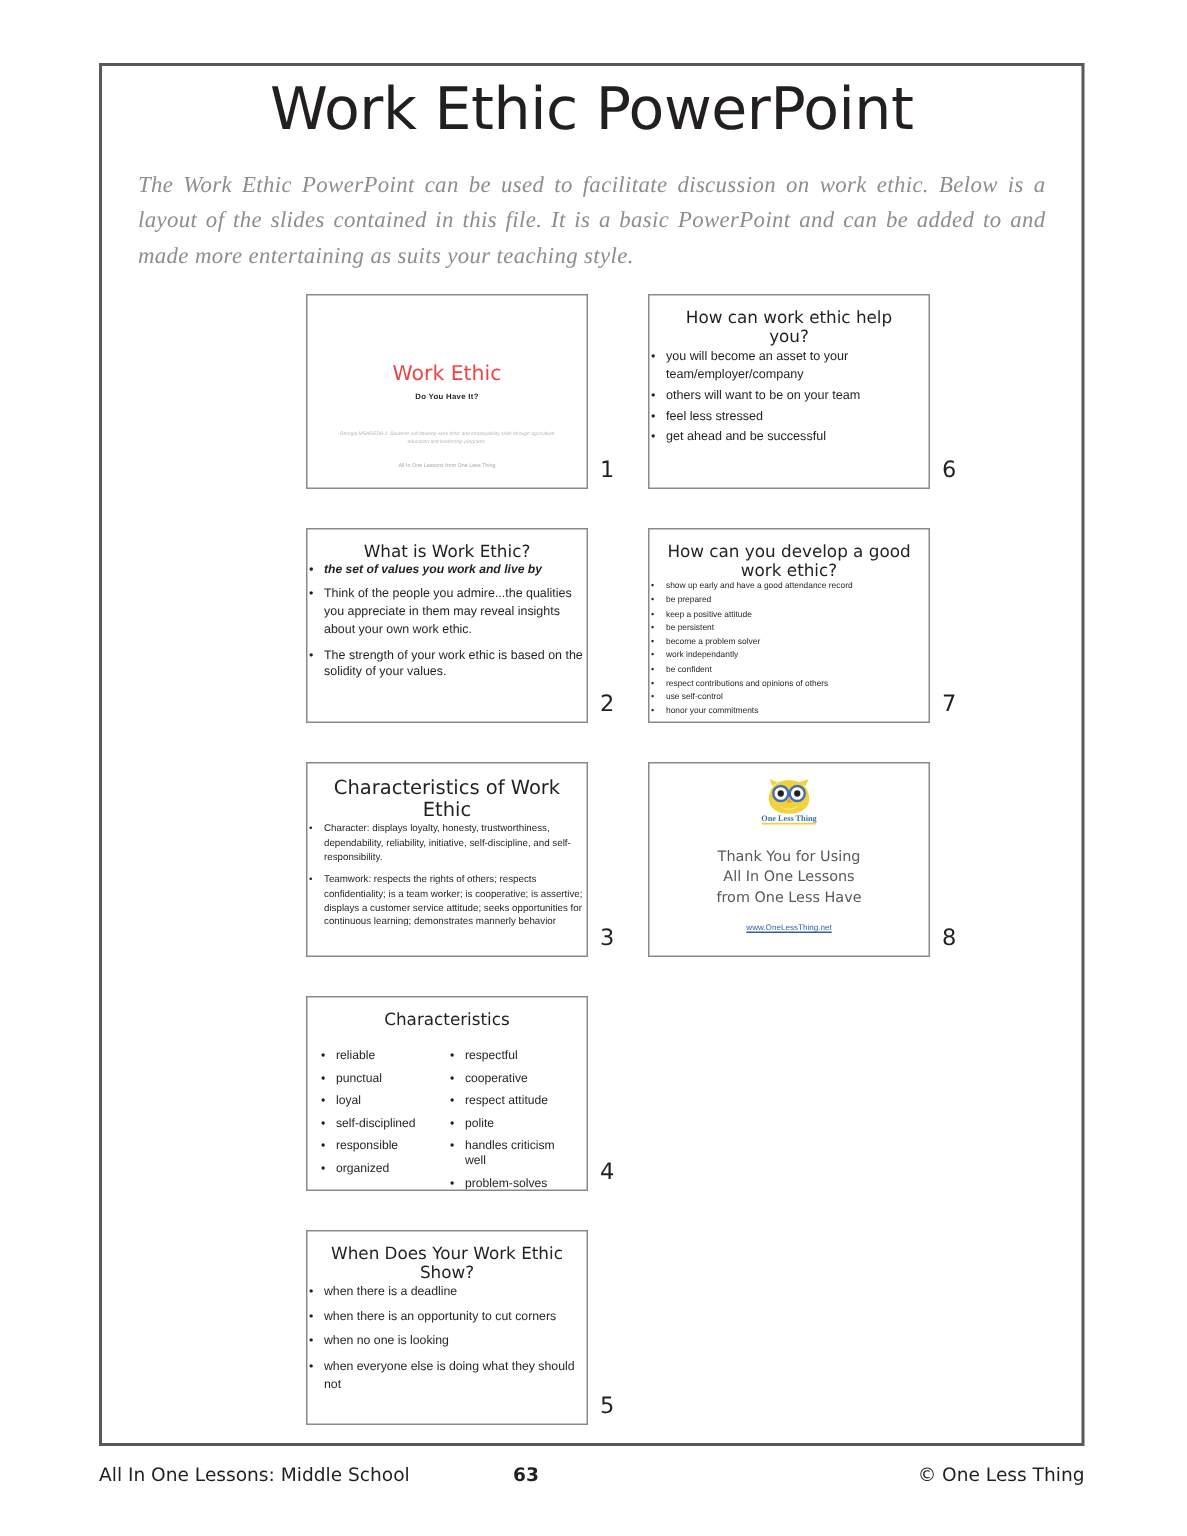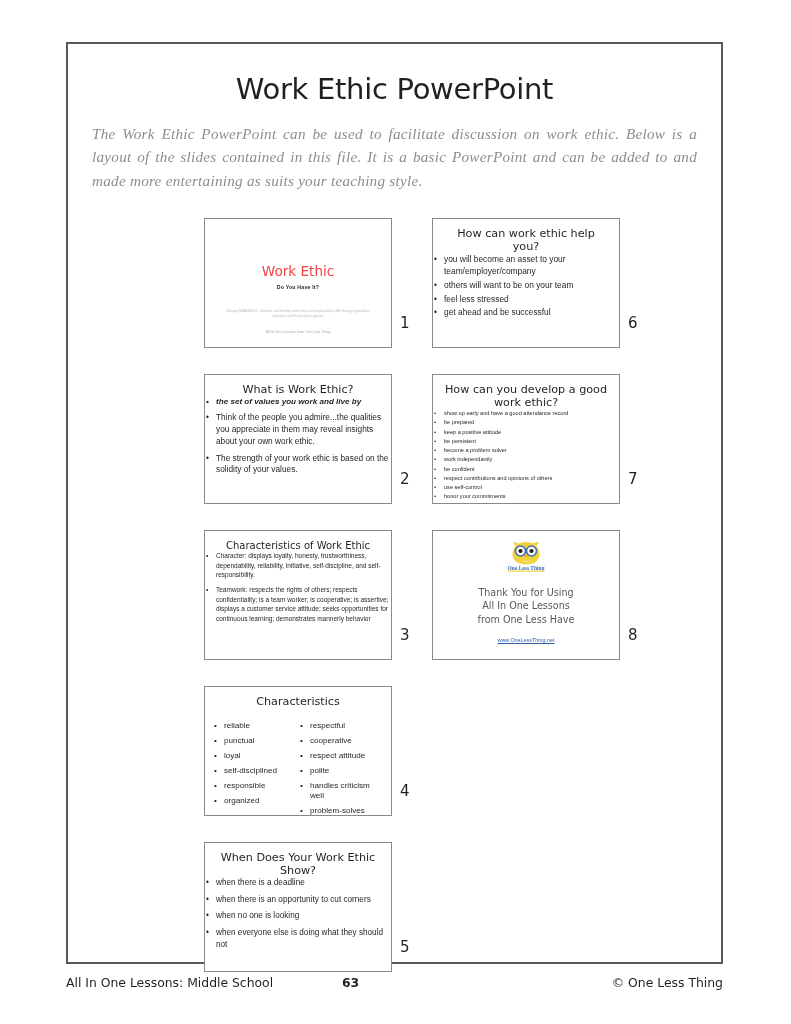--- a/index.html
+++ b/index.html
@@ -25,24 +25,24 @@
     border: 2px solid #58585a;
     box-sizing: border-box;
     background: #fff;
   }
 
   
   #doc-title {
     text-align: center;
     font-family: "DejaVu Sans", sans-serif;
     font-weight: 400;
-    font-size: 29px;
+    font-size: 39px;
     letter-spacing: -0.3px;
     color: #231f20;
-    margin: 30px 0 0 0;
+    margin: 9px 0 0 0;
     line-height: 1.1;
   }
   #doc-intro {
     font-family: "Liberation Serif", serif;
     font-style: italic;
     font-size: 15.2px;
     line-height: 1.55;
     color: #8d8d8f;
     margin: 16px 24px 0 24px;
     text-align: justify;
@@ -56,21 +56,21 @@
     height: 770px;
   }
   .slide-cell {
     position: absolute;
     width: 222px;
     height: 154px;
   }
   .slide-box {
     position: absolute;
     left: 0;
-    top: 12px;
+    top: 0;
     width: 188px;
     height: 130px;
     border: 1px solid #8a8a8c;
     background: #ffffff;
     box-sizing: border-box;
     overflow: hidden;
   }
   .slide-num {
     position: absolute;
     left: 196px;
@@ -93,21 +93,21 @@
 
   
   .s-title {
     text-align: center;
     font-family: "DejaVu Sans", sans-serif;
     font-weight: 400;
     color: #231f20;
     line-height: 1.18;
   }
   .s-title.t-med { font-size: 11.2px; padding: 8px 10px 0 10px; }
-  .s-title.t-sm  { font-size: 10px; padding: 9px 8px 0 8px; }
+  .s-title.t-sm  { font-size: 13px; padding: 9px 8px 0 8px; }
 
   ul.s-list {
     list-style: none;
     margin: 0;
     padding: 0;
     color: #231f20;
   }
   ul.s-list > li {
     position: relative;
     padding-left: 11px;

